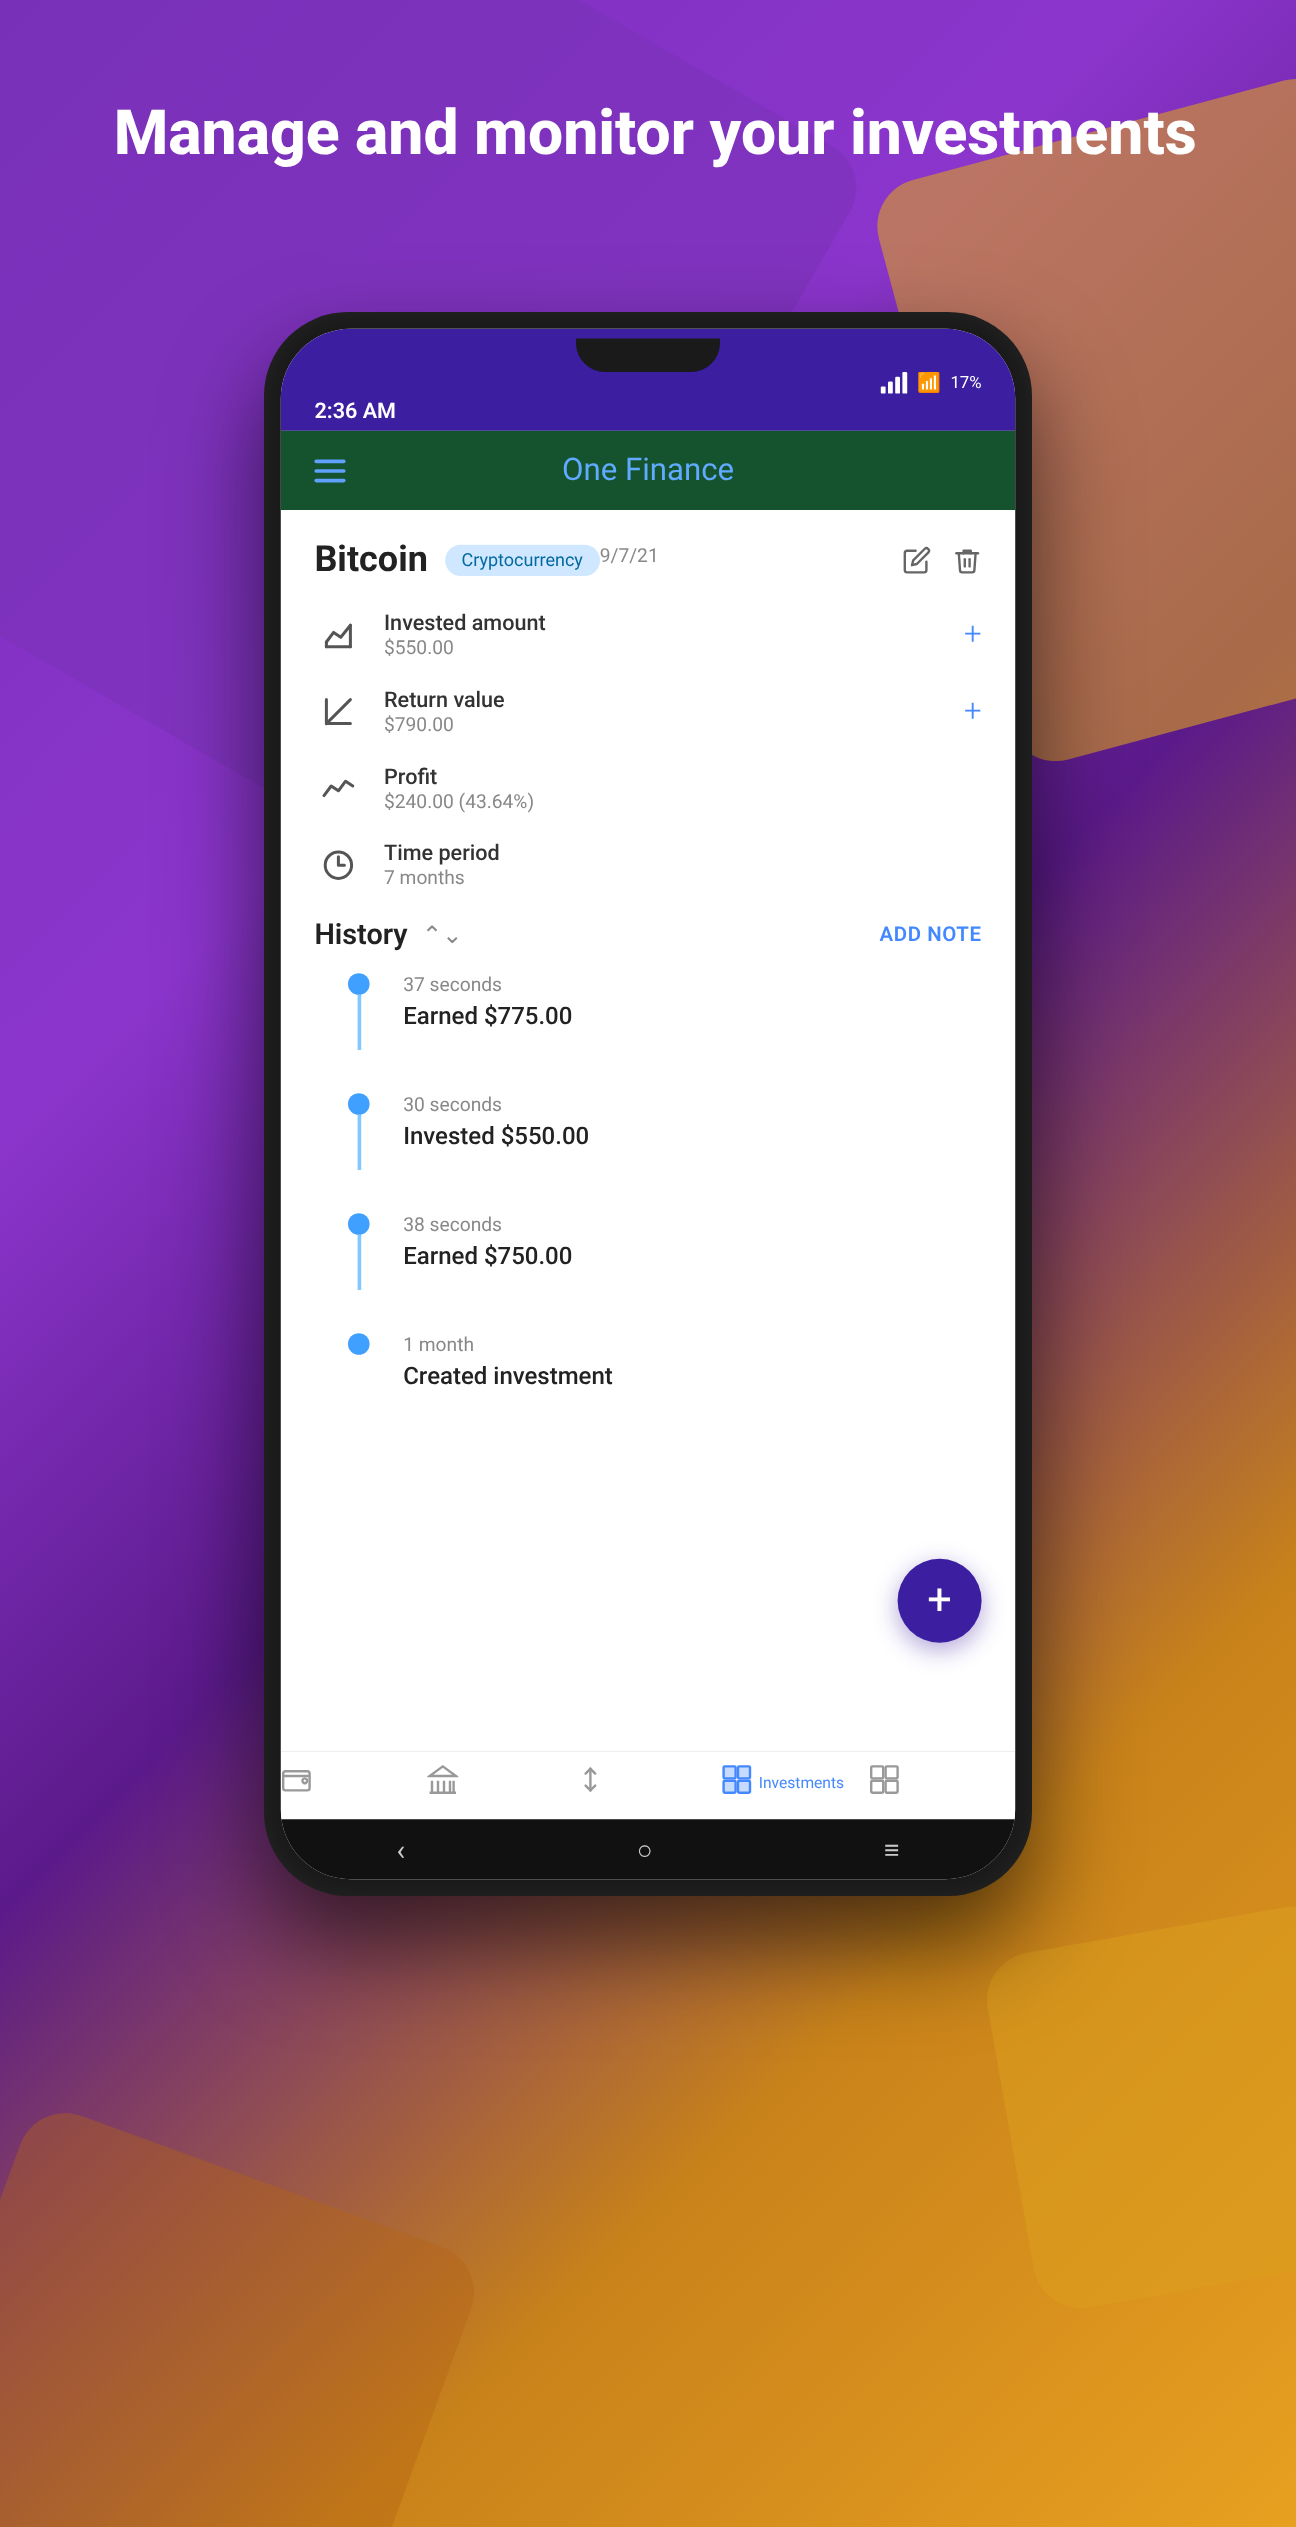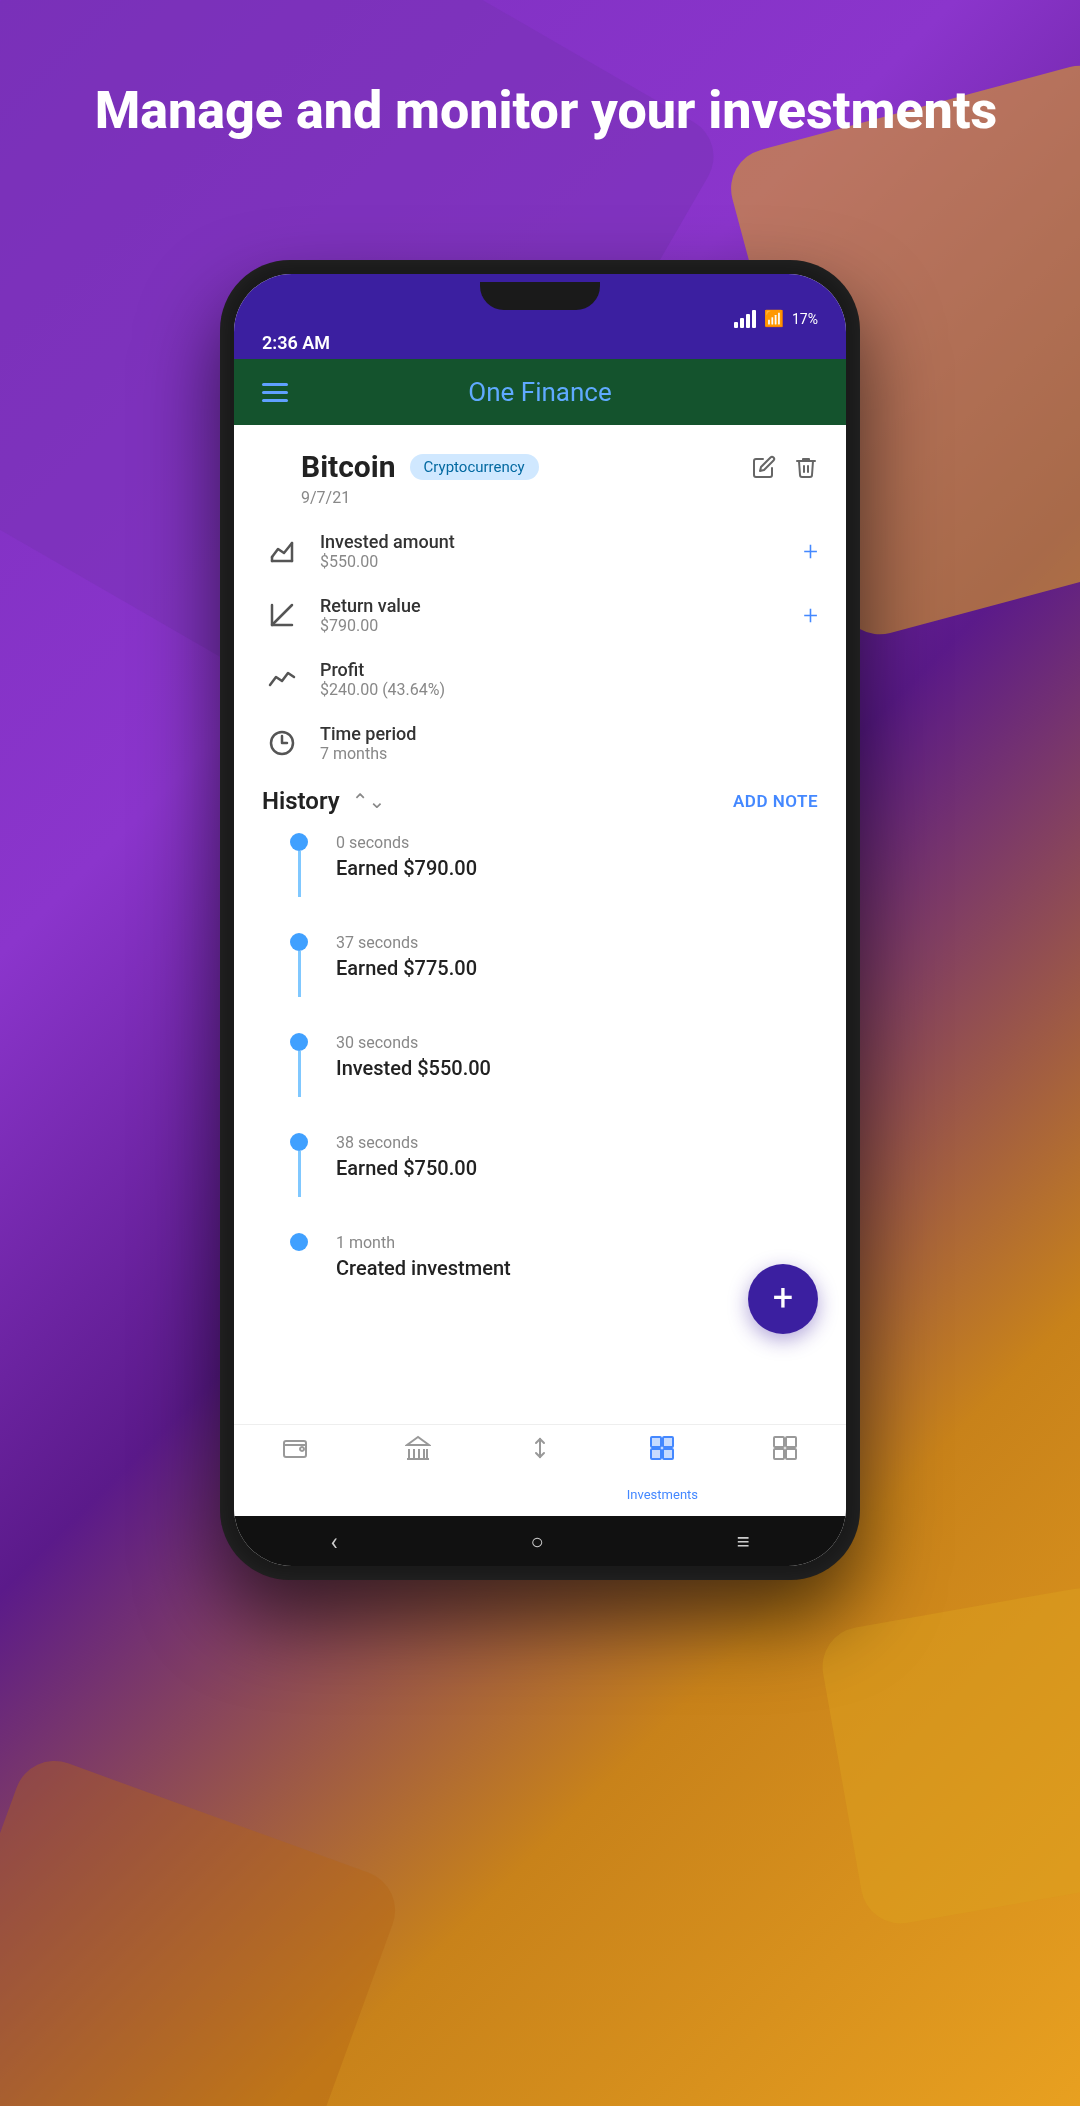--- a/index.html
+++ b/index.html
@@ -174,22 +174,21 @@
 
     
     .investment-header {
       display: flex;
       align-items: flex-start;
       justify-content: space-between;
       margin-bottom: 6px;
     }
     .investment-name-block {
       display: flex;
-      flex-direction: column;
-      margin-left: 39px;
+      flex-direction: row;
     }
     .investment-title-row {
       display: flex;
       align-items: center;
       gap: 14px;
     }
     .investment-name {
       font-size: 30px;
       font-weight: 700;
       color: #222;
@@ -346,23 +345,23 @@
     .bottom-nav {
       display: flex;
       background: #fff;
       border-top: 1px solid #eee;
       padding: 10px 0 14px;
       flex-shrink: 0;
     }
     .nav-item {
       flex: 1;
       display: flex;
-      flex-direction: column;
-      align-items: center;
-      gap: 20px;
+      flex-direction: row;
+      align-items: center;
+      gap: 5px;
       cursor: pointer;
     }
     .nav-icon {
       font-size: 24px;
       color: #999;
     }
     .nav-icon.active {
       color: #4488FF;
     }
     .nav-label {
@@ -565,30 +564,20 @@
           <div class="history-header">
             <div class="history-title-row">
               <span class="history-title">History</span>
               <span class="history-toggle">⌃⌄</span>
             </div>
             <span class="add-note-btn">ADD NOTE</span>
           </div>
 
           <div class="timeline">
 
-            <div class="timeline-item">
-              <div class="timeline-dot-col">
-                <div class="timeline-dot"></div>
-                <div class="timeline-line" style="min-height:46px;"></div>
-              </div>
-              <div class="timeline-text">
-                <div class="timeline-time">0 seconds</div>
-                <div class="timeline-action">Earned $790.00</div>
-              </div>
-            </div>
 
             <div class="timeline-item">
               <div class="timeline-dot-col">
                 <div class="timeline-dot"></div>
                 <div class="timeline-line" style="min-height:46px;"></div>
               </div>
               <div class="timeline-text">
                 <div class="timeline-time">37 seconds</div>
                 <div class="timeline-action">Earned $775.00</div>
               </div>

